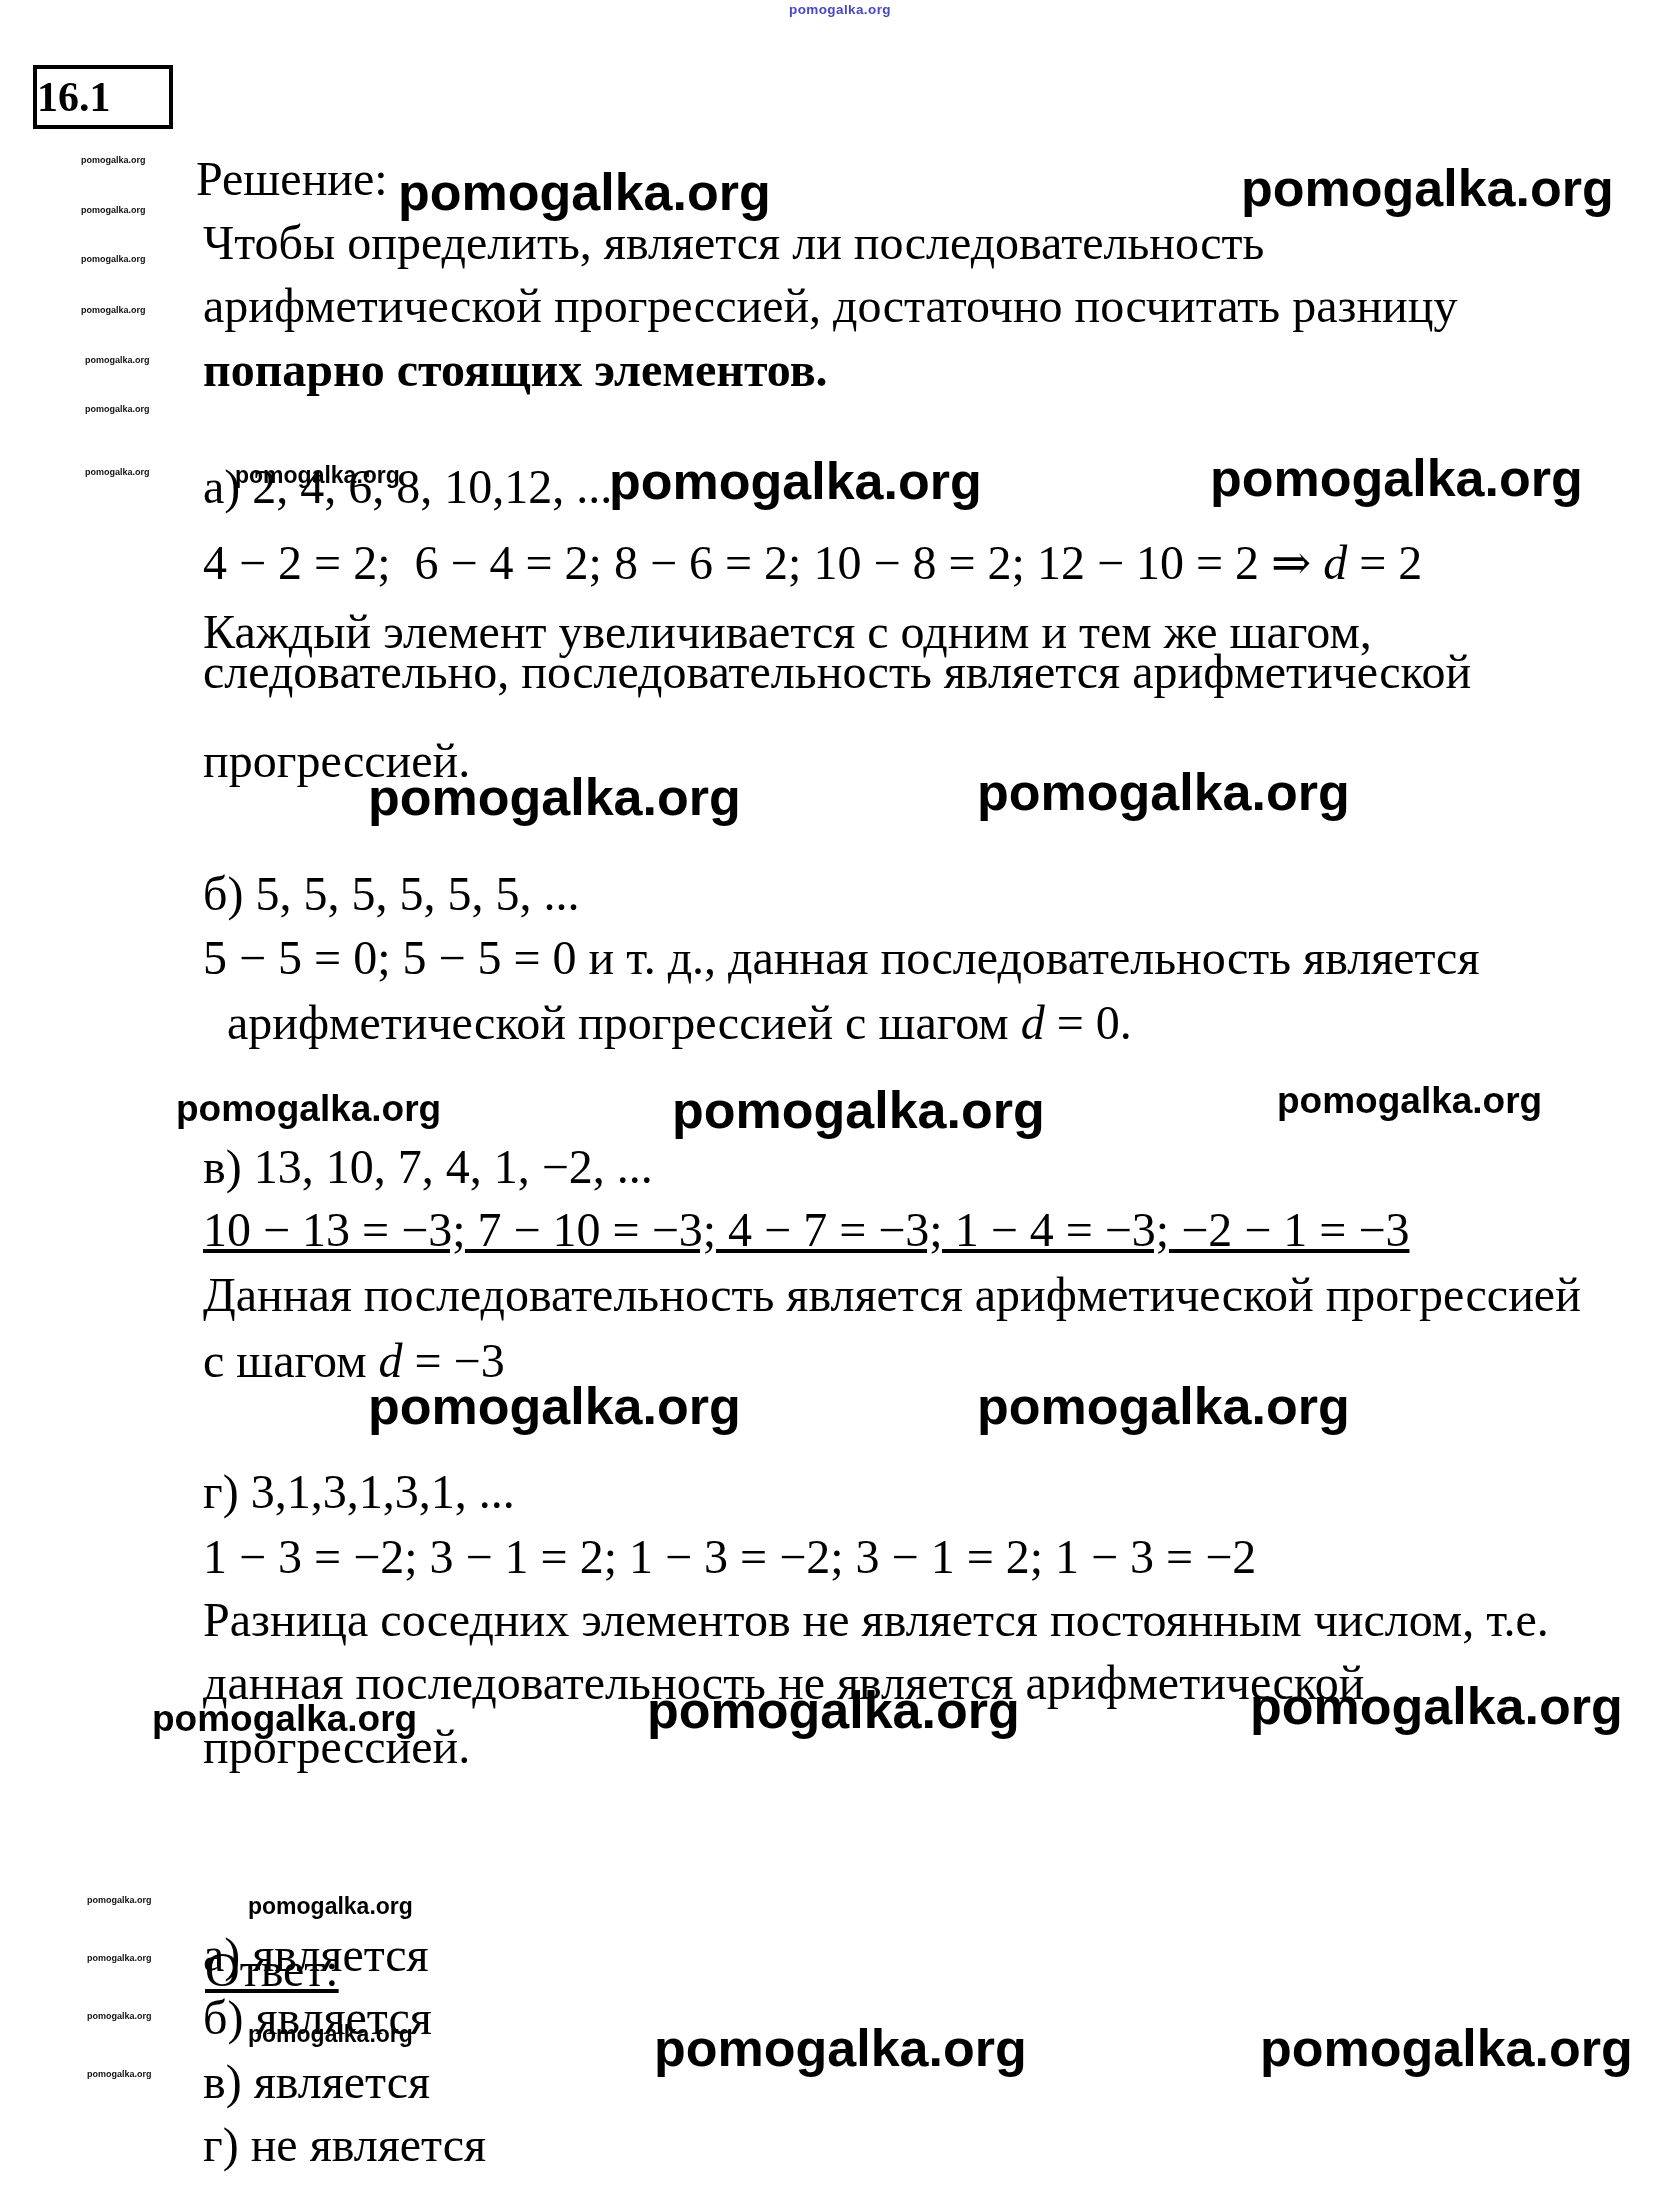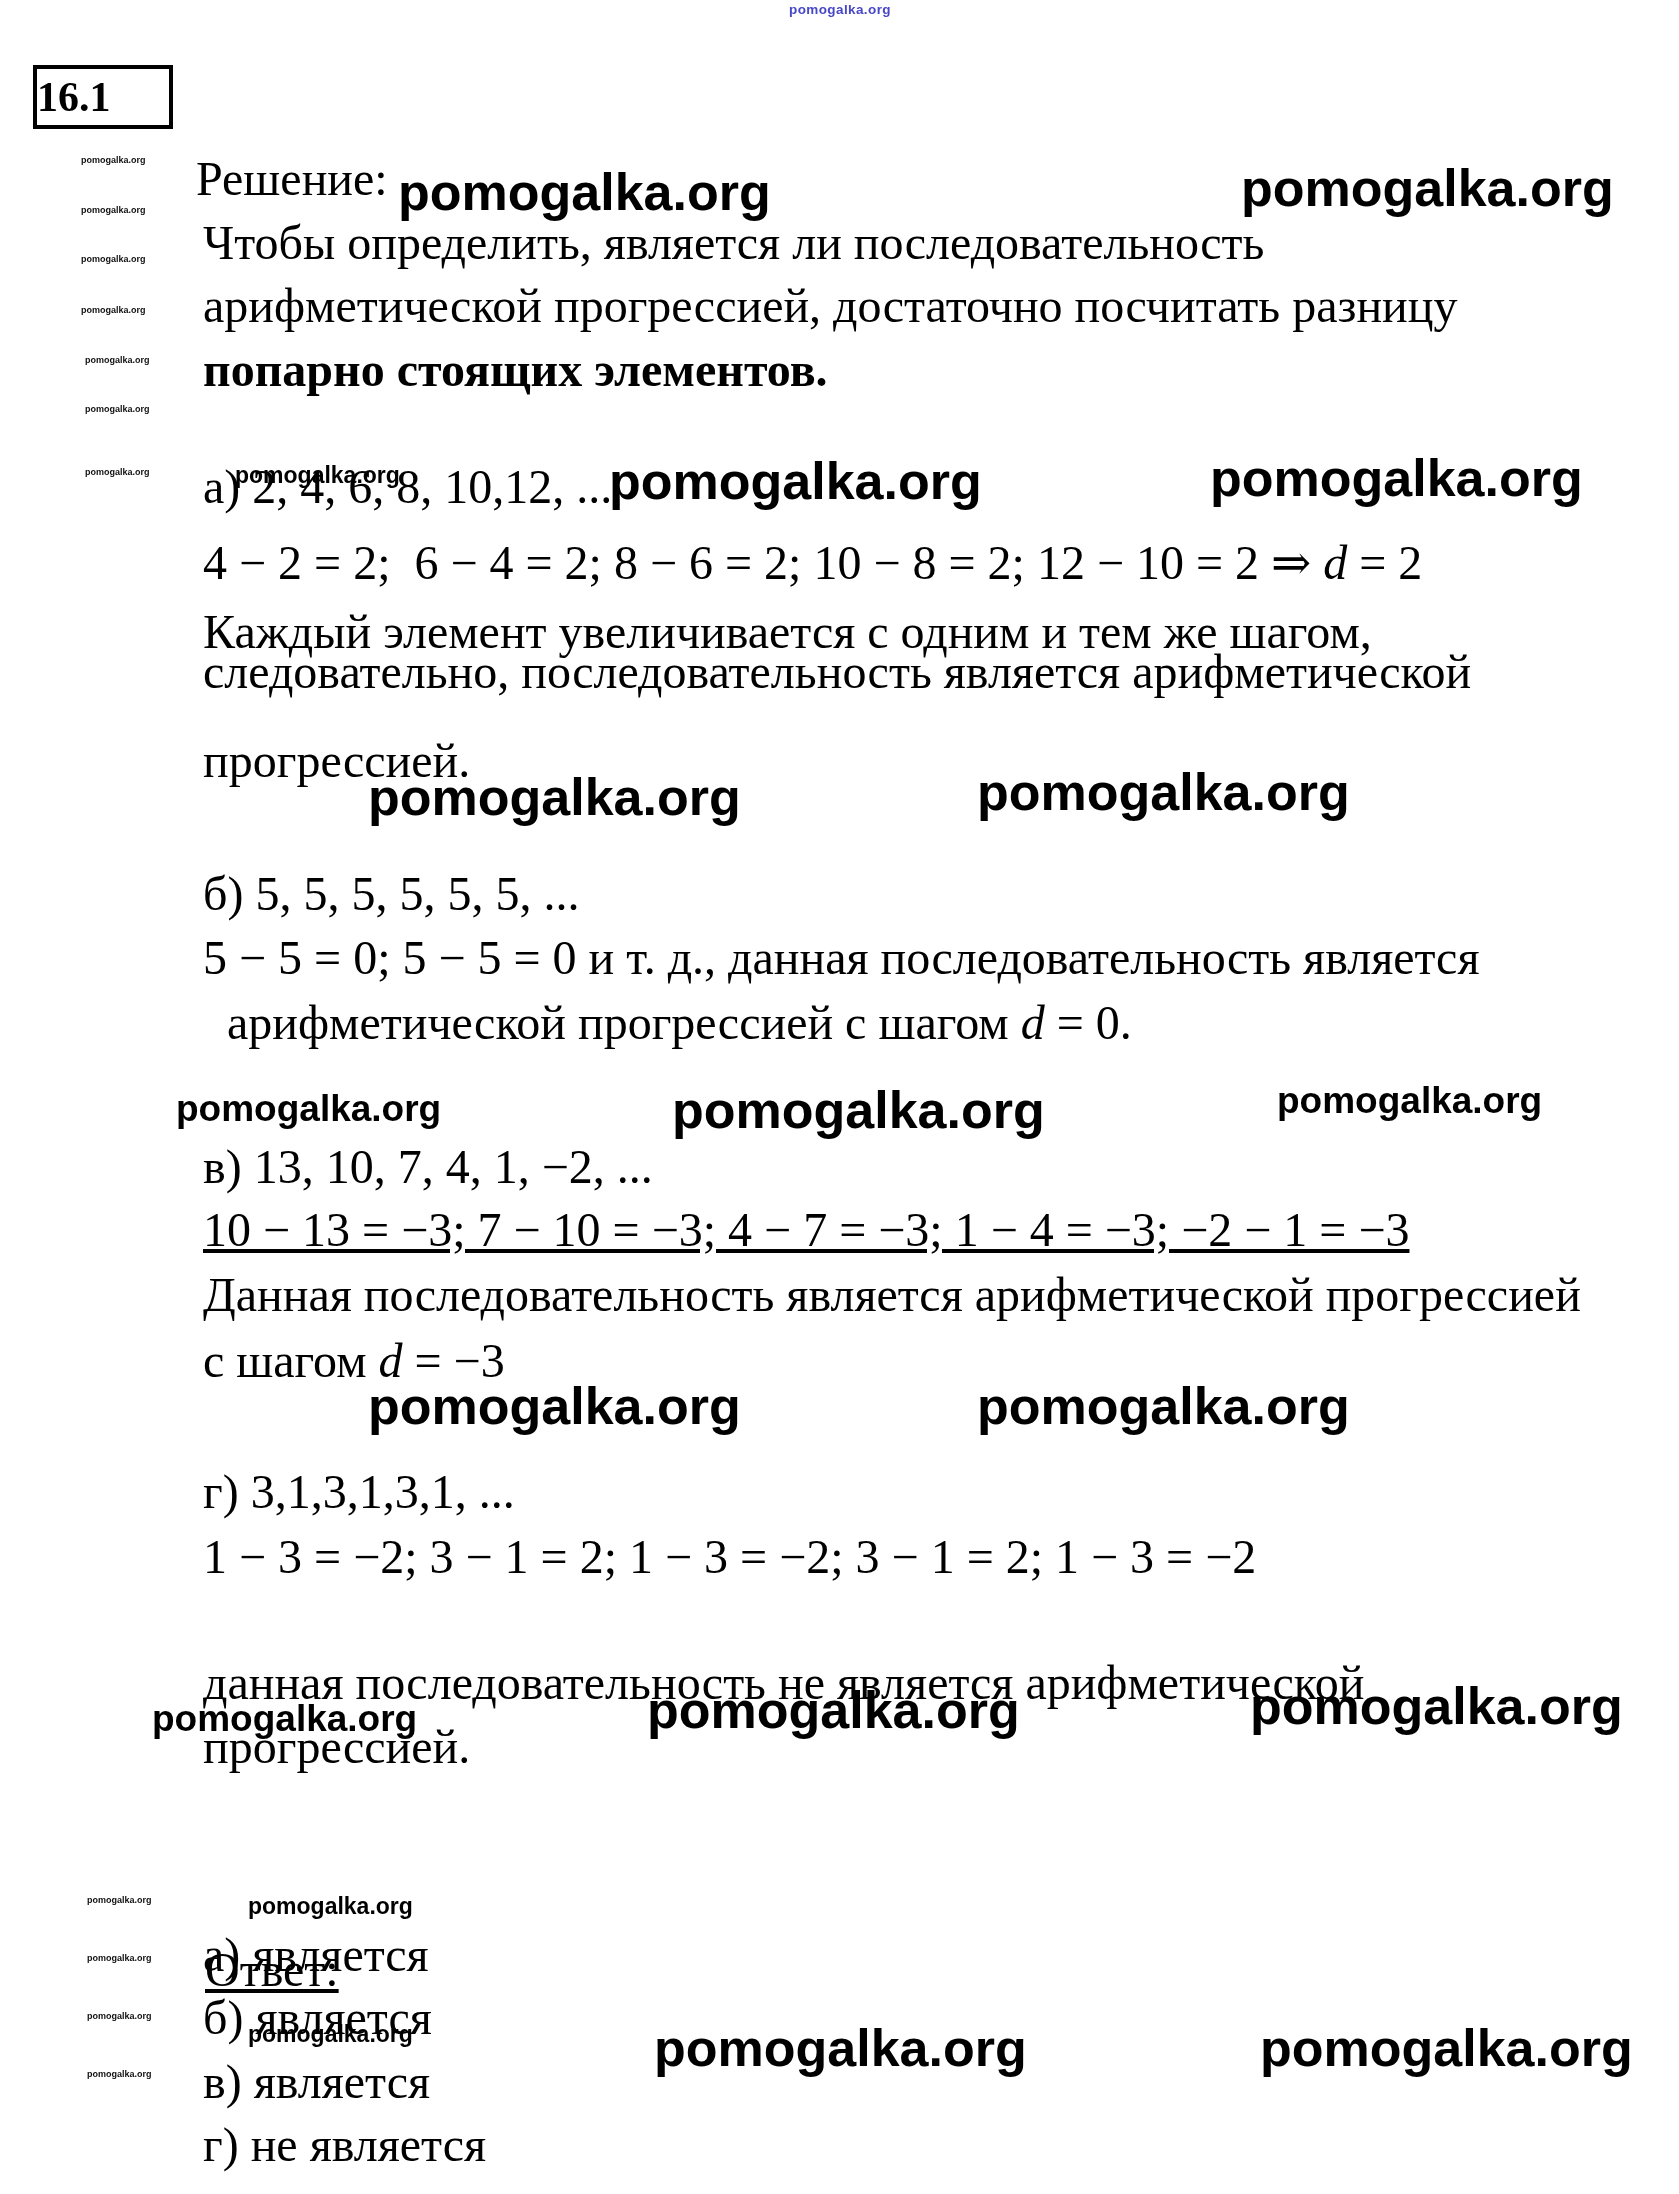--- a/index.html
+++ b/index.html
@@ -69,20 +69,21 @@
   <div class="t" style="left:203px;top:1139px;">в) 13, 10, 7, 4, 1, −2, ...</div>
   <div class="t" style="left:203px;top:1202px;text-decoration:underline;">10 − 13 = −3; 7 − 10 = −3; 4 − 7 = −3; 1 − 4 = −3; −2 − 1 = −3</div>
   <div class="t" style="left:203px;top:1267px;">Данная последовательность является арифметической прогрессией</div>
   <div class="t" style="left:203px;top:1333px;"><span>с шагом </span><span class="var">d</span><span> = −3</span></div>
 
   <div class="wm wm-lg" style="left:368px;top:1380px;">pomogalka.org</div>
   <div class="wm wm-lg" style="left:977px;top:1380px;">pomogalka.org</div>
 
   <div class="t" style="left:203px;top:1464px;">г) 3,1,3,1,3,1, ...</div>
   <div class="t" style="left:203px;top:1529px;">1 − 3 = −2; 3 − 1 = 2; 1 − 3 = −2; 3 − 1 = 2; 1 − 3 = −2</div>
+  <div class="t" style="left:203px;top:1592px;">Разница соседних элементов не является постоянным числом, т.е.</div>
   <div class="t" style="left:203px;top:1655px;">данная последовательность не является арифметической</div>
   <div class="t" style="left:203px;top:1719px;">прогрессией.</div>
 
   <div class="wm wm-md" style="left:152px;top:1700px;">pomogalka.org</div>
   <div class="wm wm-lg" style="left:647px;top:1684px;">pomogalka.org</div>
   <div class="wm wm-lg" style="left:1250px;top:1680px;">pomogalka.org</div>
 
   <div class="t" style="left:205px;top:1942px;text-decoration:underline;">Ответ:</div>
   <div class="wm wm-sm" style="left:248px;top:1895px;">pomogalka.org</div>
 

